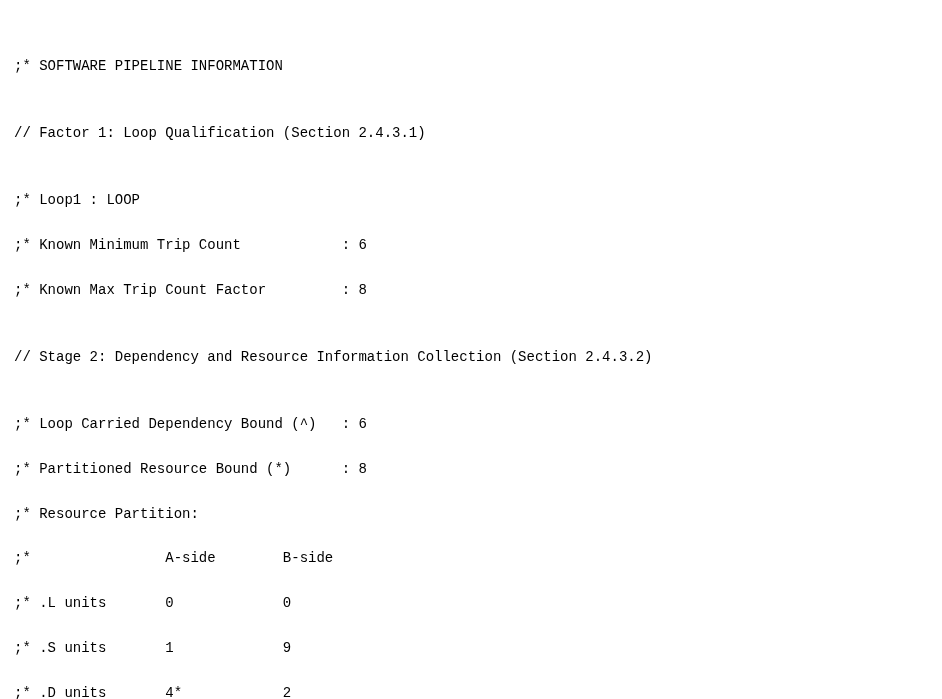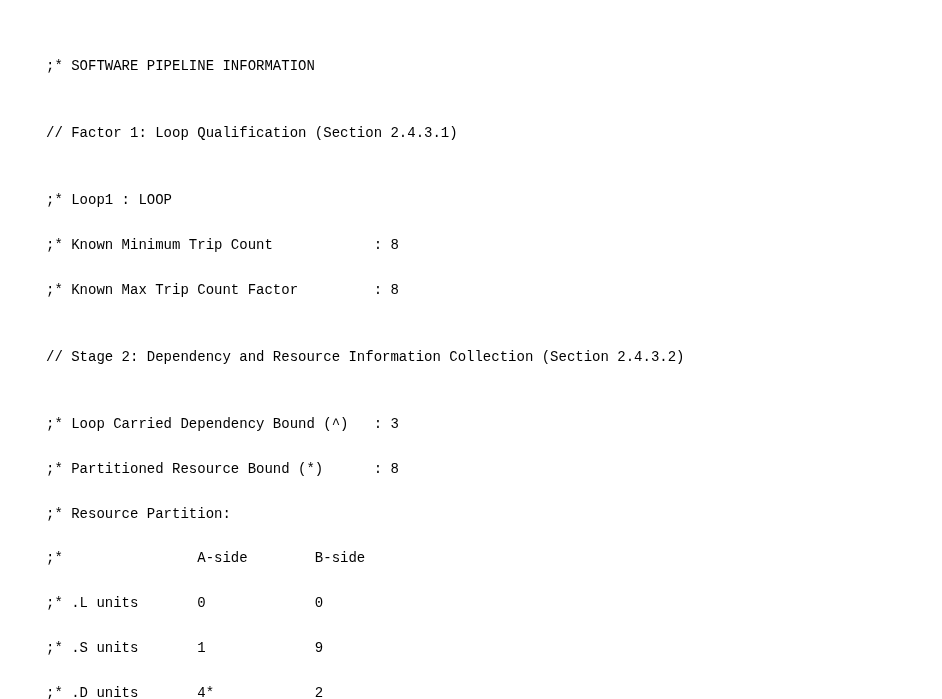--- a/index.html
+++ b/index.html
@@ -5,36 +5,36 @@
     body {
       font-family: "Courier New", Courier, monospace;
       font-size: 14px;
       line-height: 1.6;
       margin: 0;
       padding: 10px 14px;
       background: #ffffff;
       color: #000000;
       white-space: pre;
     }
-    .line { display: block; margin-left: 32px; }
+    .line { display: block; }
   </style>
 </head>
 <body>
 
 <span class="line">;* SOFTWARE PIPELINE INFORMATION</span>
 <span class="line"></span>
 <span class="line">// Factor 1: Loop Qualification (Section 2.4.3.1)</span>
 <span class="line"></span>
 <span class="line">;* Loop1 : LOOP</span>
-<span class="line">;* Known Minimum Trip Count            : 8</span>
+<span class="line">;* Known Minimum Trip Count            : 6</span>
 <span class="line">;* Known Max Trip Count Factor         : 8</span>
 <span class="line"></span>
 <span class="line">// Stage 2: Dependency and Resource Information Collection (Section 2.4.3.2)</span>
 <span class="line"></span>
-<span class="line">;* Loop Carried Dependency Bound (^)   : 3</span>
+<span class="line">;* Loop Carried Dependency Bound (^)   : 6</span>
 <span class="line">;* Partitioned Resource Bound (*)      : 8</span>
 <span class="line">;* Resource Partition:</span>
 <span class="line">;*                A-side        B-side</span>
 <span class="line">;* .L units       0             0</span>
 <span class="line">;* .S units       1             9</span>
 <span class="line">;* .D units       4*            2</span>
 
 <span class="line"></span>
 
 <span class="line"></span>

